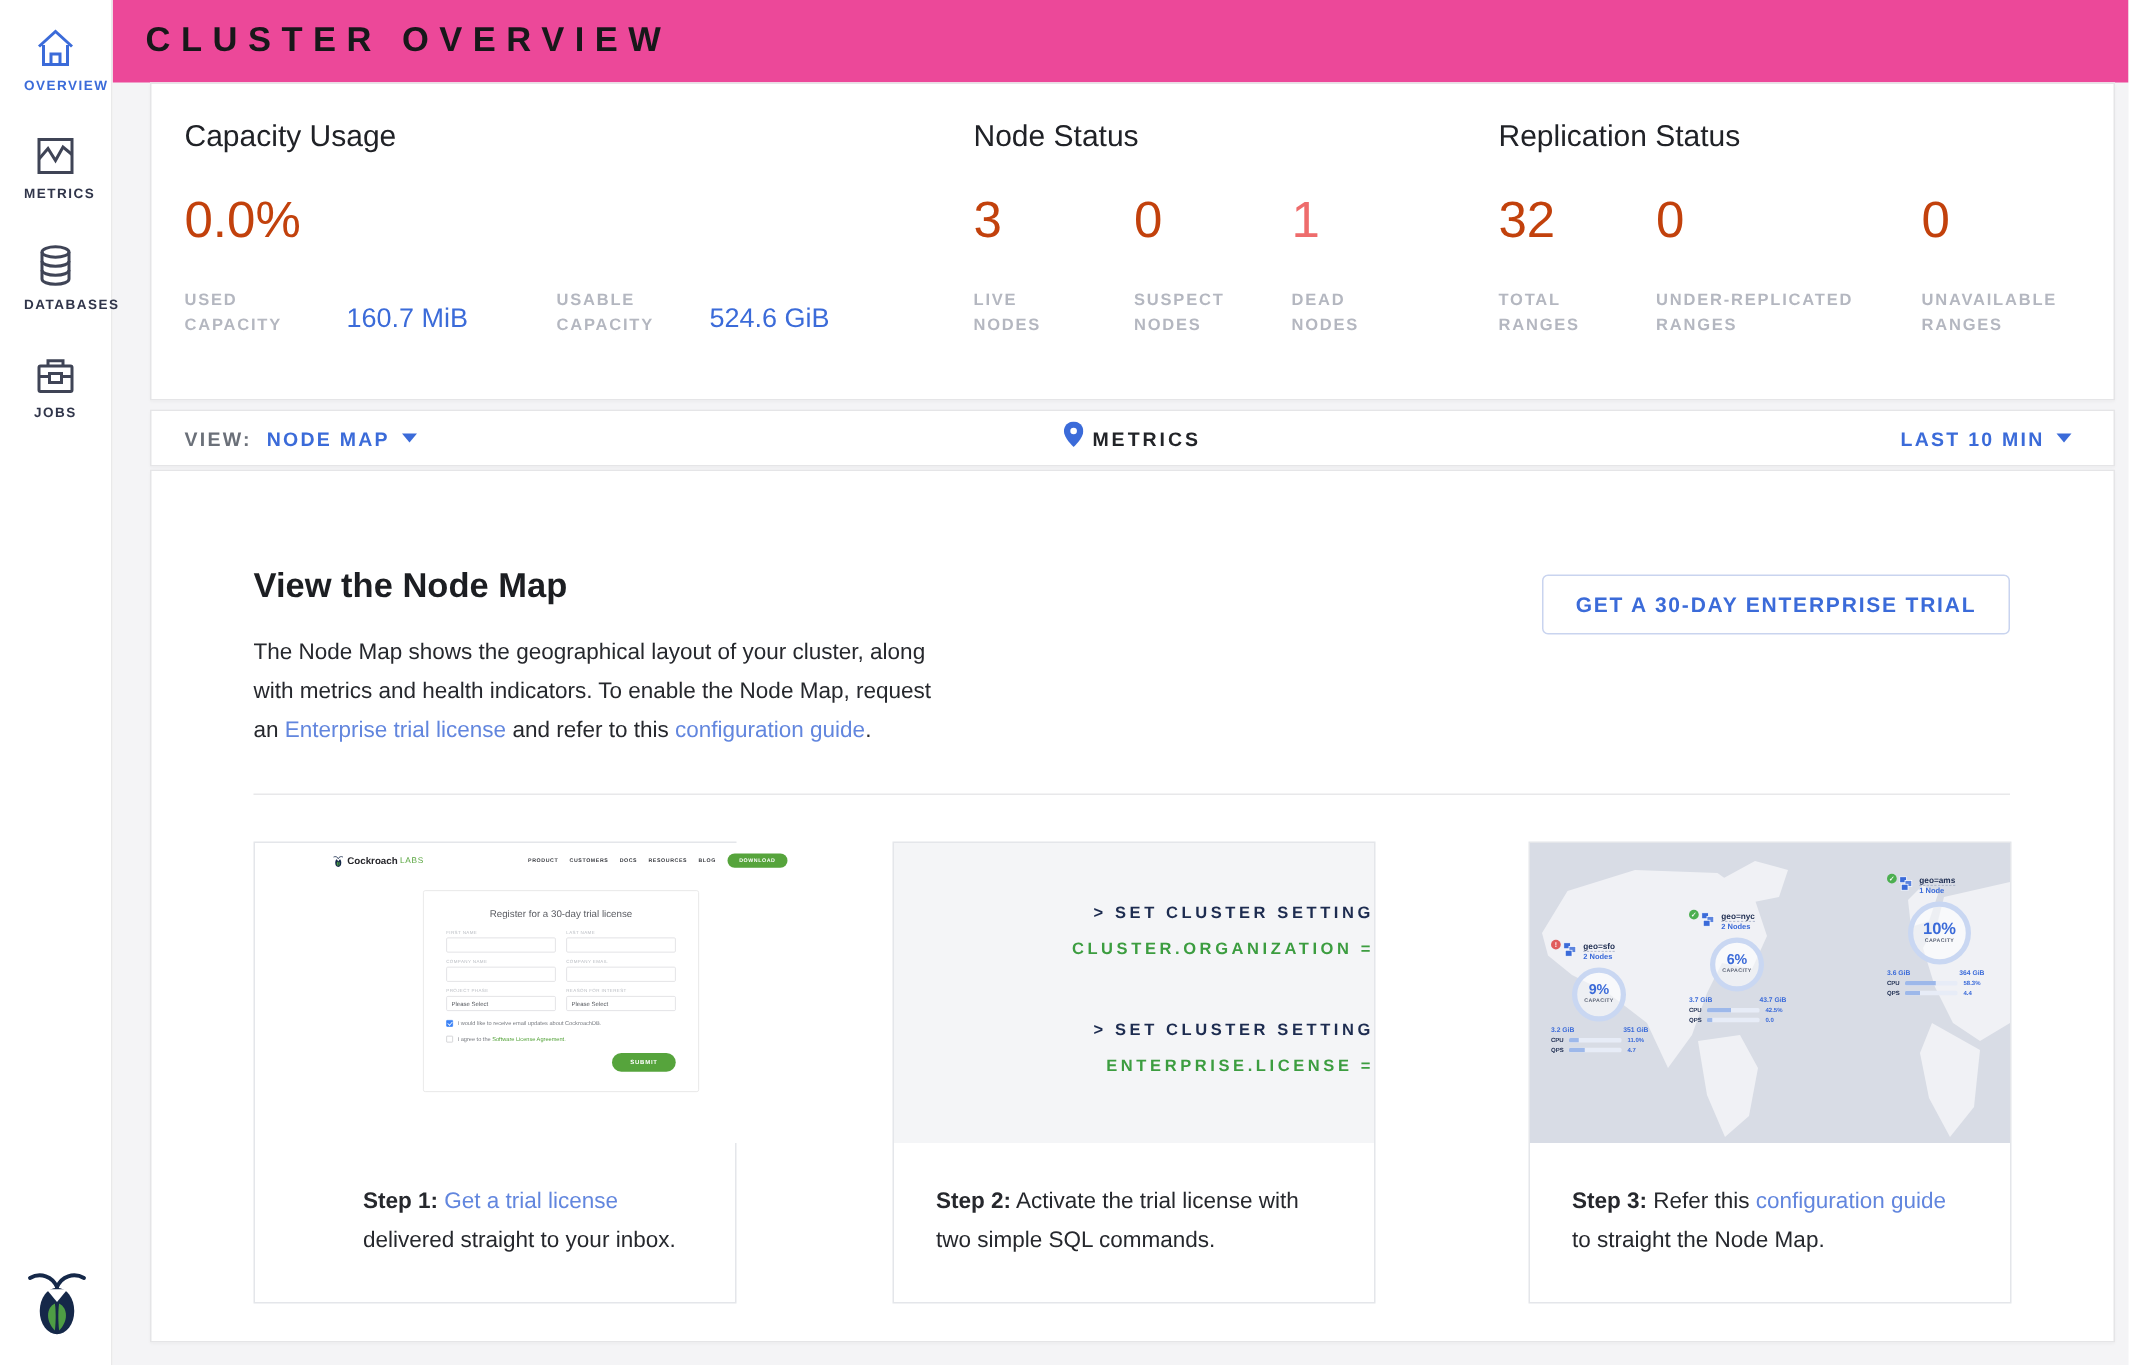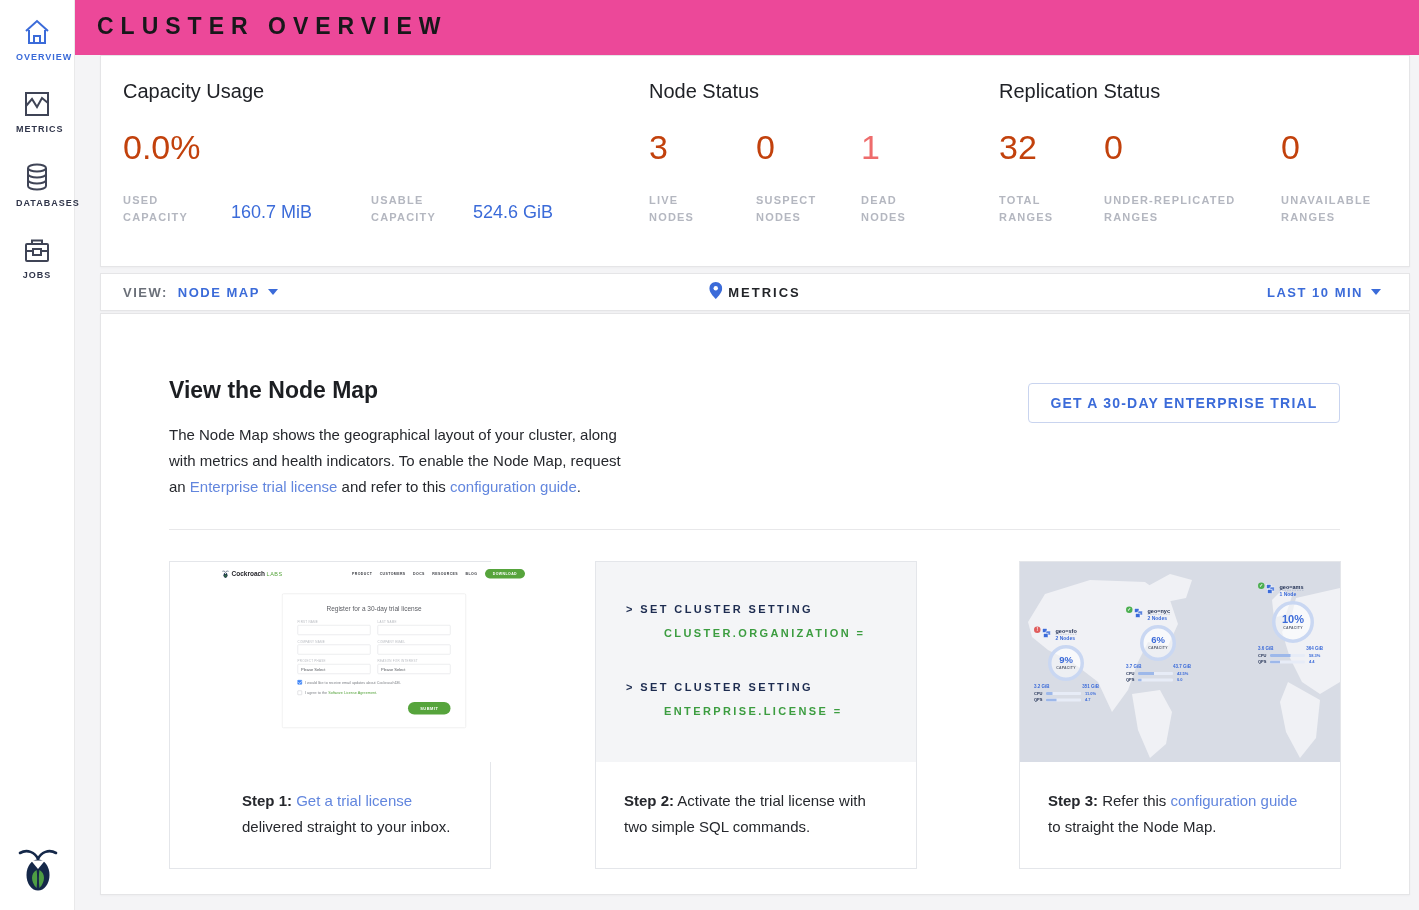--- a/index.html
+++ b/index.html
@@ -83,21 +83,21 @@
   .divider { position:absolute; left:68px; top:215px; width:1171px; height:1px; background:#e8e8ea; }
 
   .card { position:absolute; top:247px; width:322px; height:308px; border:1px solid #e4e6ea; background:#fff; }
   .card1 { left:68px;padding-left:44px; } .card2 { left:494px; } .card3 { left:918px; }
   .card-media { position:relative; width:320px; height:200px; overflow:hidden; }
   .card-caption { padding:26px 28px 0; font-size:15px; line-height:26px; color:#26282d; }
   .card-caption b { font-weight:bold; }
 
   
   .code-media { background:#f4f5f7; padding-top:40px; padding-left:30px; }
-  .code-line { font-size:11px; font-weight:bold; letter-spacing:2.4px; color:#1d2c50; line-height:14px; }
+  .code-line { font-size:11px; font-weight:bold; letter-spacing:2.4px; color:#1d2c50; line-height:14px;text-align:right; }
   .code-line.green { color:#3c9d40; margin-left:38px; margin-top:10px; }
   .code-gap { height:40px; }
 
   
   .mini-site { position:absolute; left:0; top:0; width:640px; height:400px; background:#fff;
                transform:scale(0.5); transform-origin:0 0; }
   .ms-header { display:flex; align-items:center; justify-content:space-between; padding:14px 18px 0 16px; }
   .ms-logo { display:flex; align-items:center; }
   .ms-logo-name { font-size:13px; font-weight:bold; color:#26262b; margin-left:5px; }
   .ms-logo-labs { font-size:11px; color:#56a43c; margin-left:3px; letter-spacing:1px; }

